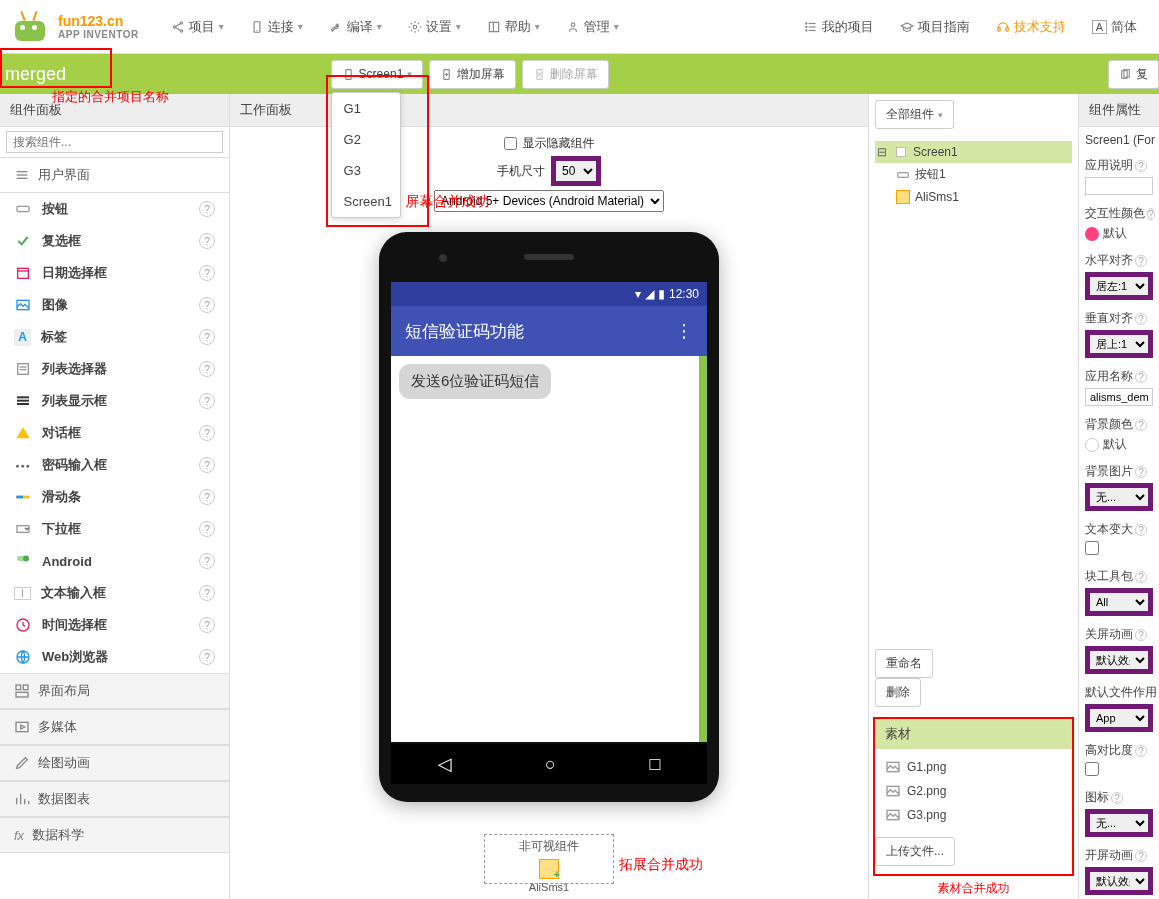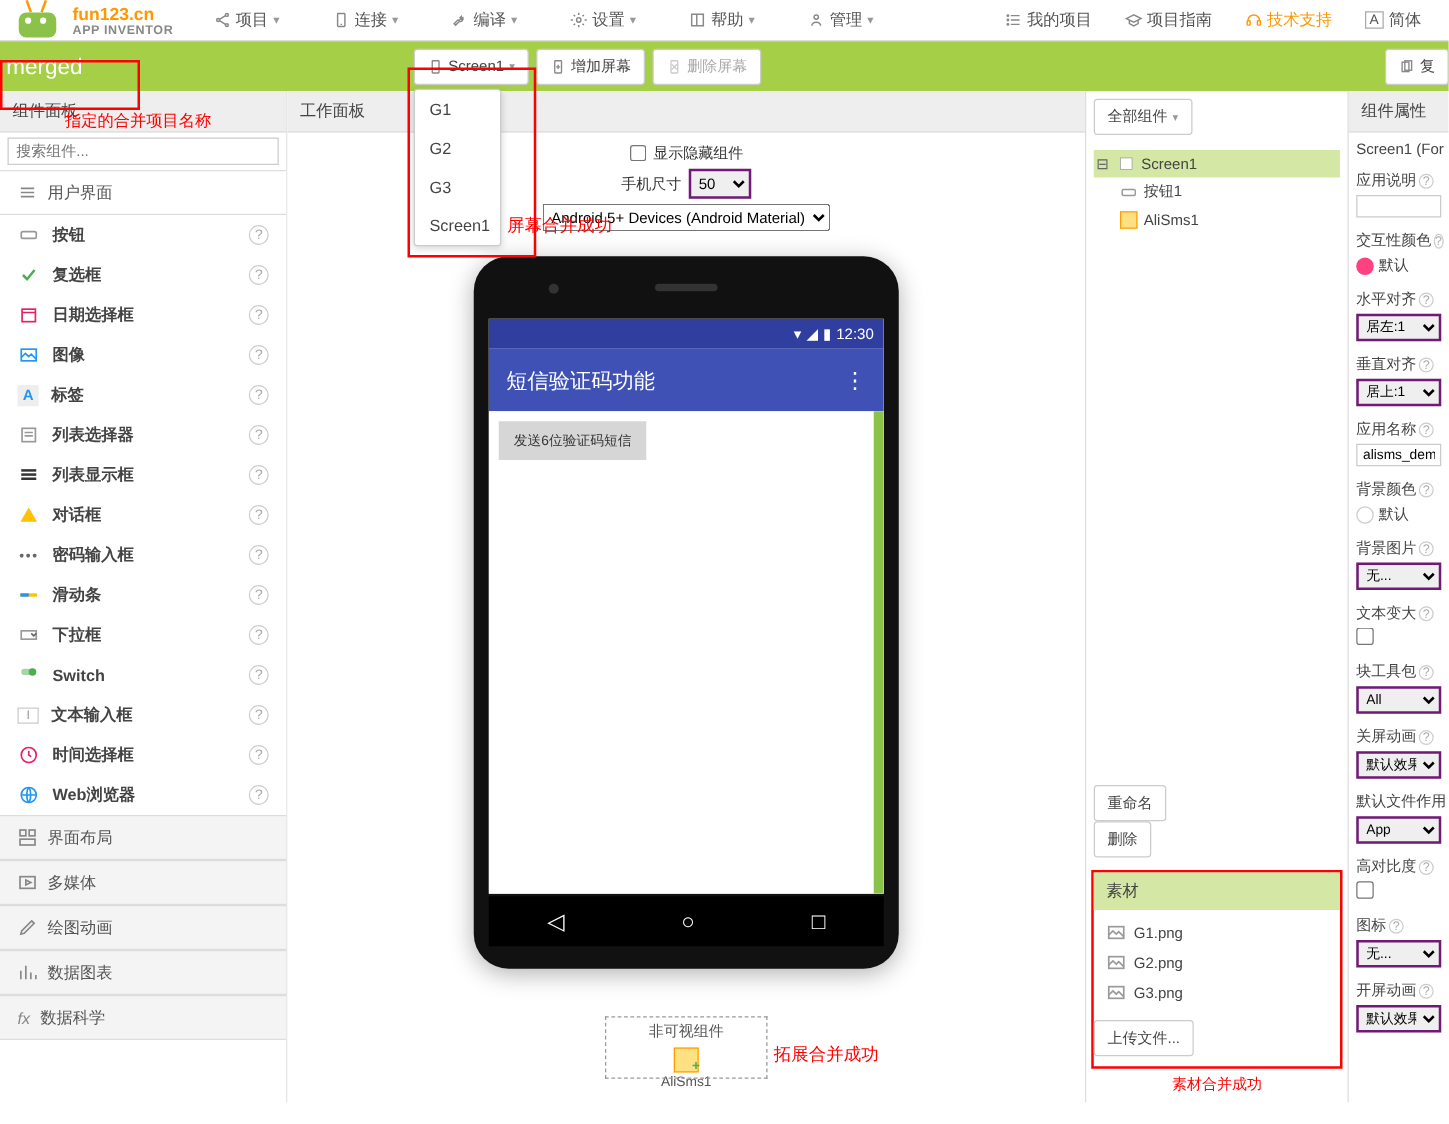--- a/index.html
+++ b/index.html
@@ -1,28 +1,28 @@
 <!DOCTYPE html>
 <html><head>
   <meta charset="utf-8">
   <style>
     * { margin: 0; padding: 0; box-sizing: border-box; font-family: Arial, "Microsoft YaHei", sans-serif; }
     body { background: #fff; font-size: 13px; color: #333; overflow: hidden; }
     
-    .topbar { height: 33px; background: #fff; border-bottom: 1px solid #ddd; display: flex; align-items: center; padding: 0 10px; }
+    .topbar { height: 54px; background: #fff; border-bottom: 1px solid #ddd; display: flex; align-items: center; padding: 0 10px; }
     .logo-area { display: flex; align-items: center; margin-right: 20px; }
     .logo-icon { width: 40px; height: 32px; position: relative; margin-right: 8px; }
     .logo-body { position:absolute; width:30px; height:20px; background:#8BC34A; border-radius:6px; top:10px; left:5px; }
     .logo-eye { position:absolute; width:5px; height:5px; background:#fff; border-radius:50%; top:14px; }
     .logo-ant1 { position:absolute; width:2px; height:10px; background:#FF9800; top:0; left:12px; transform:rotate(-20deg);}
     .logo-ant2 { position:absolute; width:2px; height:10px; background:#FF9800; top:0; left:24px; transform:rotate(20deg);}
     .logo-text1 { color: #FF9800; font-weight: bold; font-size: 14px; }
     .logo-text2 { color: #888; font-size: 10px; font-weight: bold; letter-spacing: 0.5px; }
     
-    .topmenu { display: flex; gap: 18px; }
+    .topmenu { display: flex; gap: 2px; }
     .topmenu-item { padding: 6px 12px; color: #555; cursor: pointer; display: flex; align-items: center; gap: 4px; font-size: 13px; }
     .topmenu-item .caret { font-size: 10px; color: #999; }
     .topmenu-item svg, .topmenu-right svg { width:14px; height:14px; }
     
     .topmenu-right { margin-left: auto; display: flex; gap: 2px; }
     .topmenu-right .topmenu-item.orange { color: #FF9800; }
     
     .greenbar { height: 40px; background: #A5CF47; display: flex; align-items: center; padding: 0; }
     .project-name { color: #fff; font-size: 18px; padding: 0 15px 0 5px; }
     .red-box-1 { position: absolute; border: 2px solid red; top: 48px; left: 0; width: 112px; height: 40px; pointer-events: none; z-index:100;}
@@ -62,21 +62,21 @@
     .viewer-row select { font-size: 12px; padding: 2px; }
     .phone-wrap { flex: 1; display: flex; justify-content: center; padding-top: 10px; }
     .phone { width: 340px; height: 570px; background: #111; border-radius: 28px; padding: 50px 12px 60px 12px; position: relative; box-shadow: 0 4px 20px rgba(0,0,0,0.3); }
     .phone-speaker { position:absolute; top:22px; left:50%; transform:translateX(-50%); width:50px; height:6px; background:#333; border-radius:3px; }
     .phone-cam { position:absolute; top:22px; left:60px; width:8px; height:8px; background:#333; border-radius:50%; }
     .phone-screen { width: 100%; height: 100%; background: #fff; display: flex; flex-direction: column; overflow:hidden; }
     .statusbar { height: 24px; background: #303F9F; color: #fff; display: flex; align-items: center; justify-content: flex-end; padding: 0 8px; gap: 4px; font-size: 12px; }
     .appbar { height: 50px; background: #3F51B5; color: #fff; display: flex; align-items: center; padding: 0 14px; font-size: 17px; }
     .appbar-menu { margin-left: auto; font-size: 18px; }
     .app-content { flex: 1; background: #fff; border-right: 8px solid #8BC34A; padding: 8px; }
-    .app-button { background: #d6d6d6; padding: 8px 12px; font-size: 11px; color: #333; display: inline-block; }
+    .app-button { background: #d6d6d6; padding: 8px 12px; font-size: 15px; color: #333; display: inline-block; border-radius: 11px; }
     .phone-navbar { position:absolute; bottom:18px; left:12px; right:12px; height:40px; background:#000; display:flex; justify-content:space-around; align-items:center; }
     .phone-navbar span { color:#fff; font-size:18px; }
     .noncomp { text-align: center; padding: 6px; font-size:12px; color:#555; position:relative; }
     .noncomp-item { display:inline-block; text-align:center; margin:4px 8px;}
     .noncomp-icon { width:20px; height:20px; background:#FFE082; border:1px solid #FFA000; margin:0 auto 2px; position:relative;}
     .noncomp-icon::after { content:"+"; color:#4CAF50; position:absolute; right:-2px; bottom:-2px; font-weight:bold; font-size:11px;}
     .red-box-3 { position:absolute; border:1px dashed #999; top:2px; left:50%; transform:translateX(-50%); width:130px; height:50px; pointer-events:none;}
     .red-label-3 { position:absolute; color:red; font-size:14px; top:24px; left:calc(50% + 70px); white-space:nowrap; }
     
     
@@ -96,21 +96,21 @@
     .media-upload { text-align:center; padding: 4px 0 8px; }
     .red-label-4 { color:red; font-size:12px; text-align:center; padding-bottom:6px; }
     
     
     .properties { width: 80px; border-right:none; overflow:hidden; }
     .prop-body { padding: 6px; font-size:12px; color:#444; }
     .prop-row { margin-bottom: 10px; }
     .prop-label { display:flex; align-items:center; gap:2px; margin-bottom:3px; white-space:nowrap; }
     .prop-help { font-size:10px; color:#aaa; border:1px solid #ccc; border-radius:50%; width:12px; height:12px; text-align:center; line-height:11px;}
     .prop-input { width:100%; border:1px solid #ccc; padding:2px 4px; font-size:11px; }
-    .prop-select { width:100%; border:2px solid #701a75; padding:2px; font-size:11px; }
+    .prop-select { width:100%; border:5px solid #701a75; padding:2px; font-size:11px; }
     .color-swatch { display:inline-block; width:14px; height:14px; border-radius:50%; vertical-align:middle; margin-right:4px;}
     .checkbox { width:14px; height:14px; }
     
     .icon-svg { width:16px; height:16px; }
   </style>
 </head>
 <body>
 
 <div class="topbar">
   <div class="logo-area">
@@ -374,21 +374,21 @@
           <span class="plabel">下拉框</span>
           <span class="help">?</span>
         </div>
       <div class="palette-item">
           <span class="picon">
             <svg viewBox="0 0 24 24" width="18" height="12">
               <rect x="0" y="2" width="24" height="10" rx="5" fill="#A5D6A7"></rect>
               <circle cx="18" cy="7" r="6" fill="#4CAF50"></circle>
             </svg>
           </span>
-          <span class="plabel">Switch</span>
+          <span class="plabel">Android</span>
           <span class="help">?</span>
         </div>
       <div class="palette-item">
           <span class="picon" style="border:1px solid #ccc;width:17px;height:13px;font-size:10px;color:#999;">I</span>
           <span class="plabel">文本输入框</span>
           <span class="help">?</span>
         </div>
       <div class="palette-item">
           <span class="picon">
             <svg viewBox="0 0 24 24" width="16" height="16" fill="none" stroke="#E91E63" stroke-width="2">

